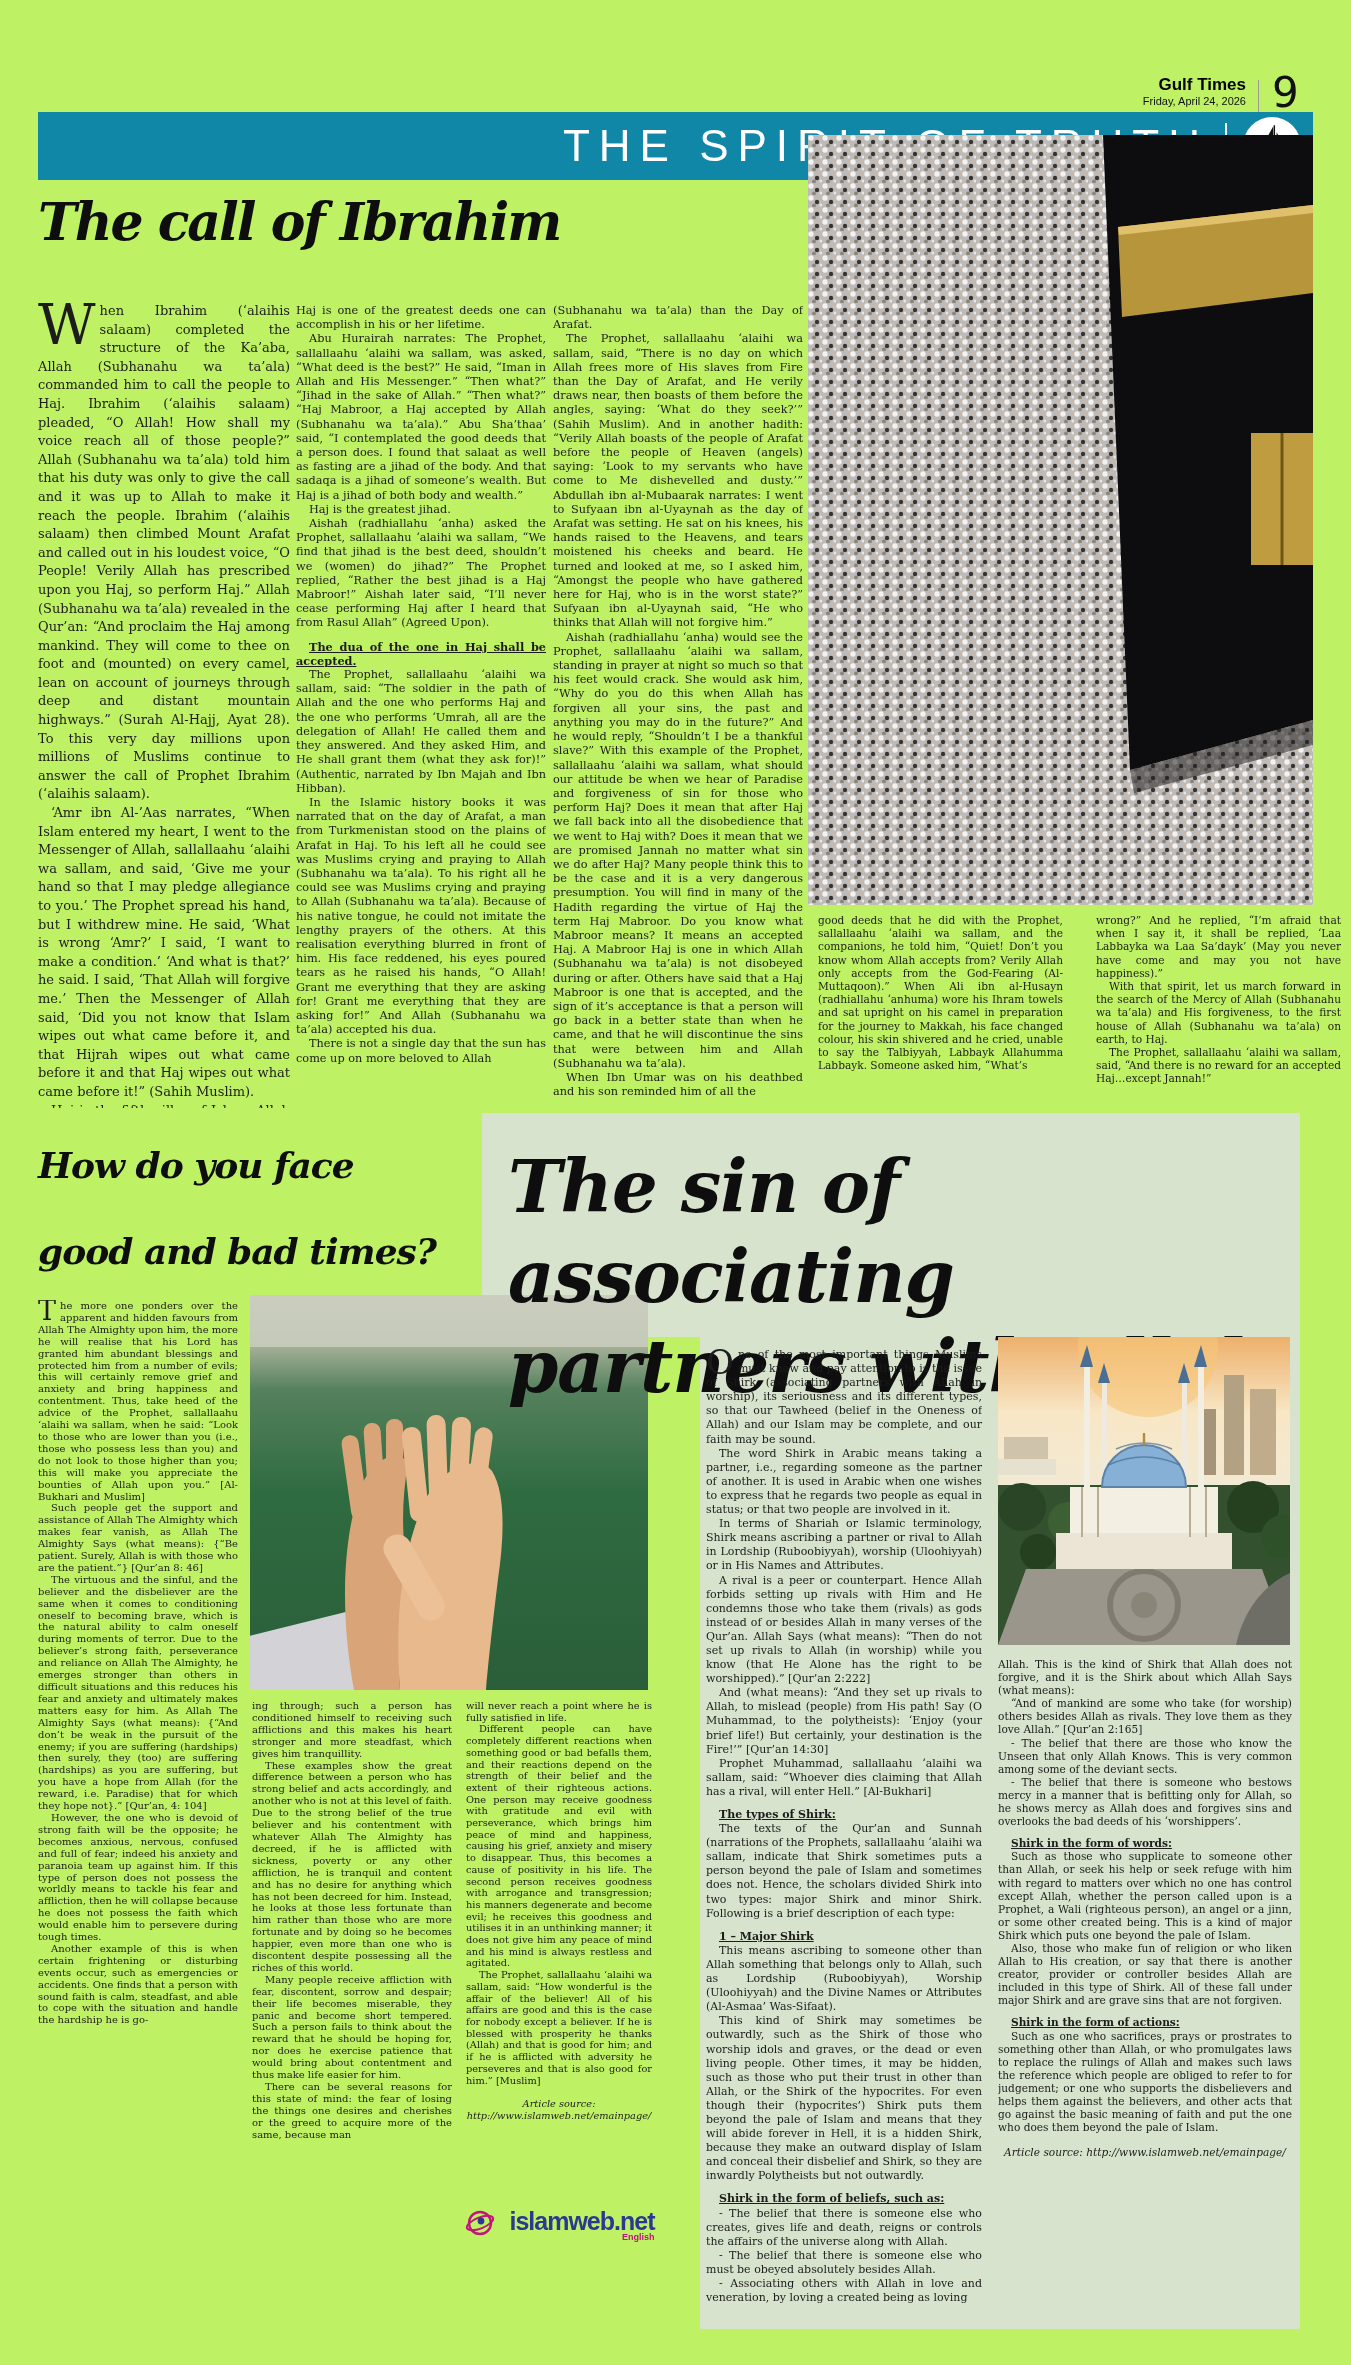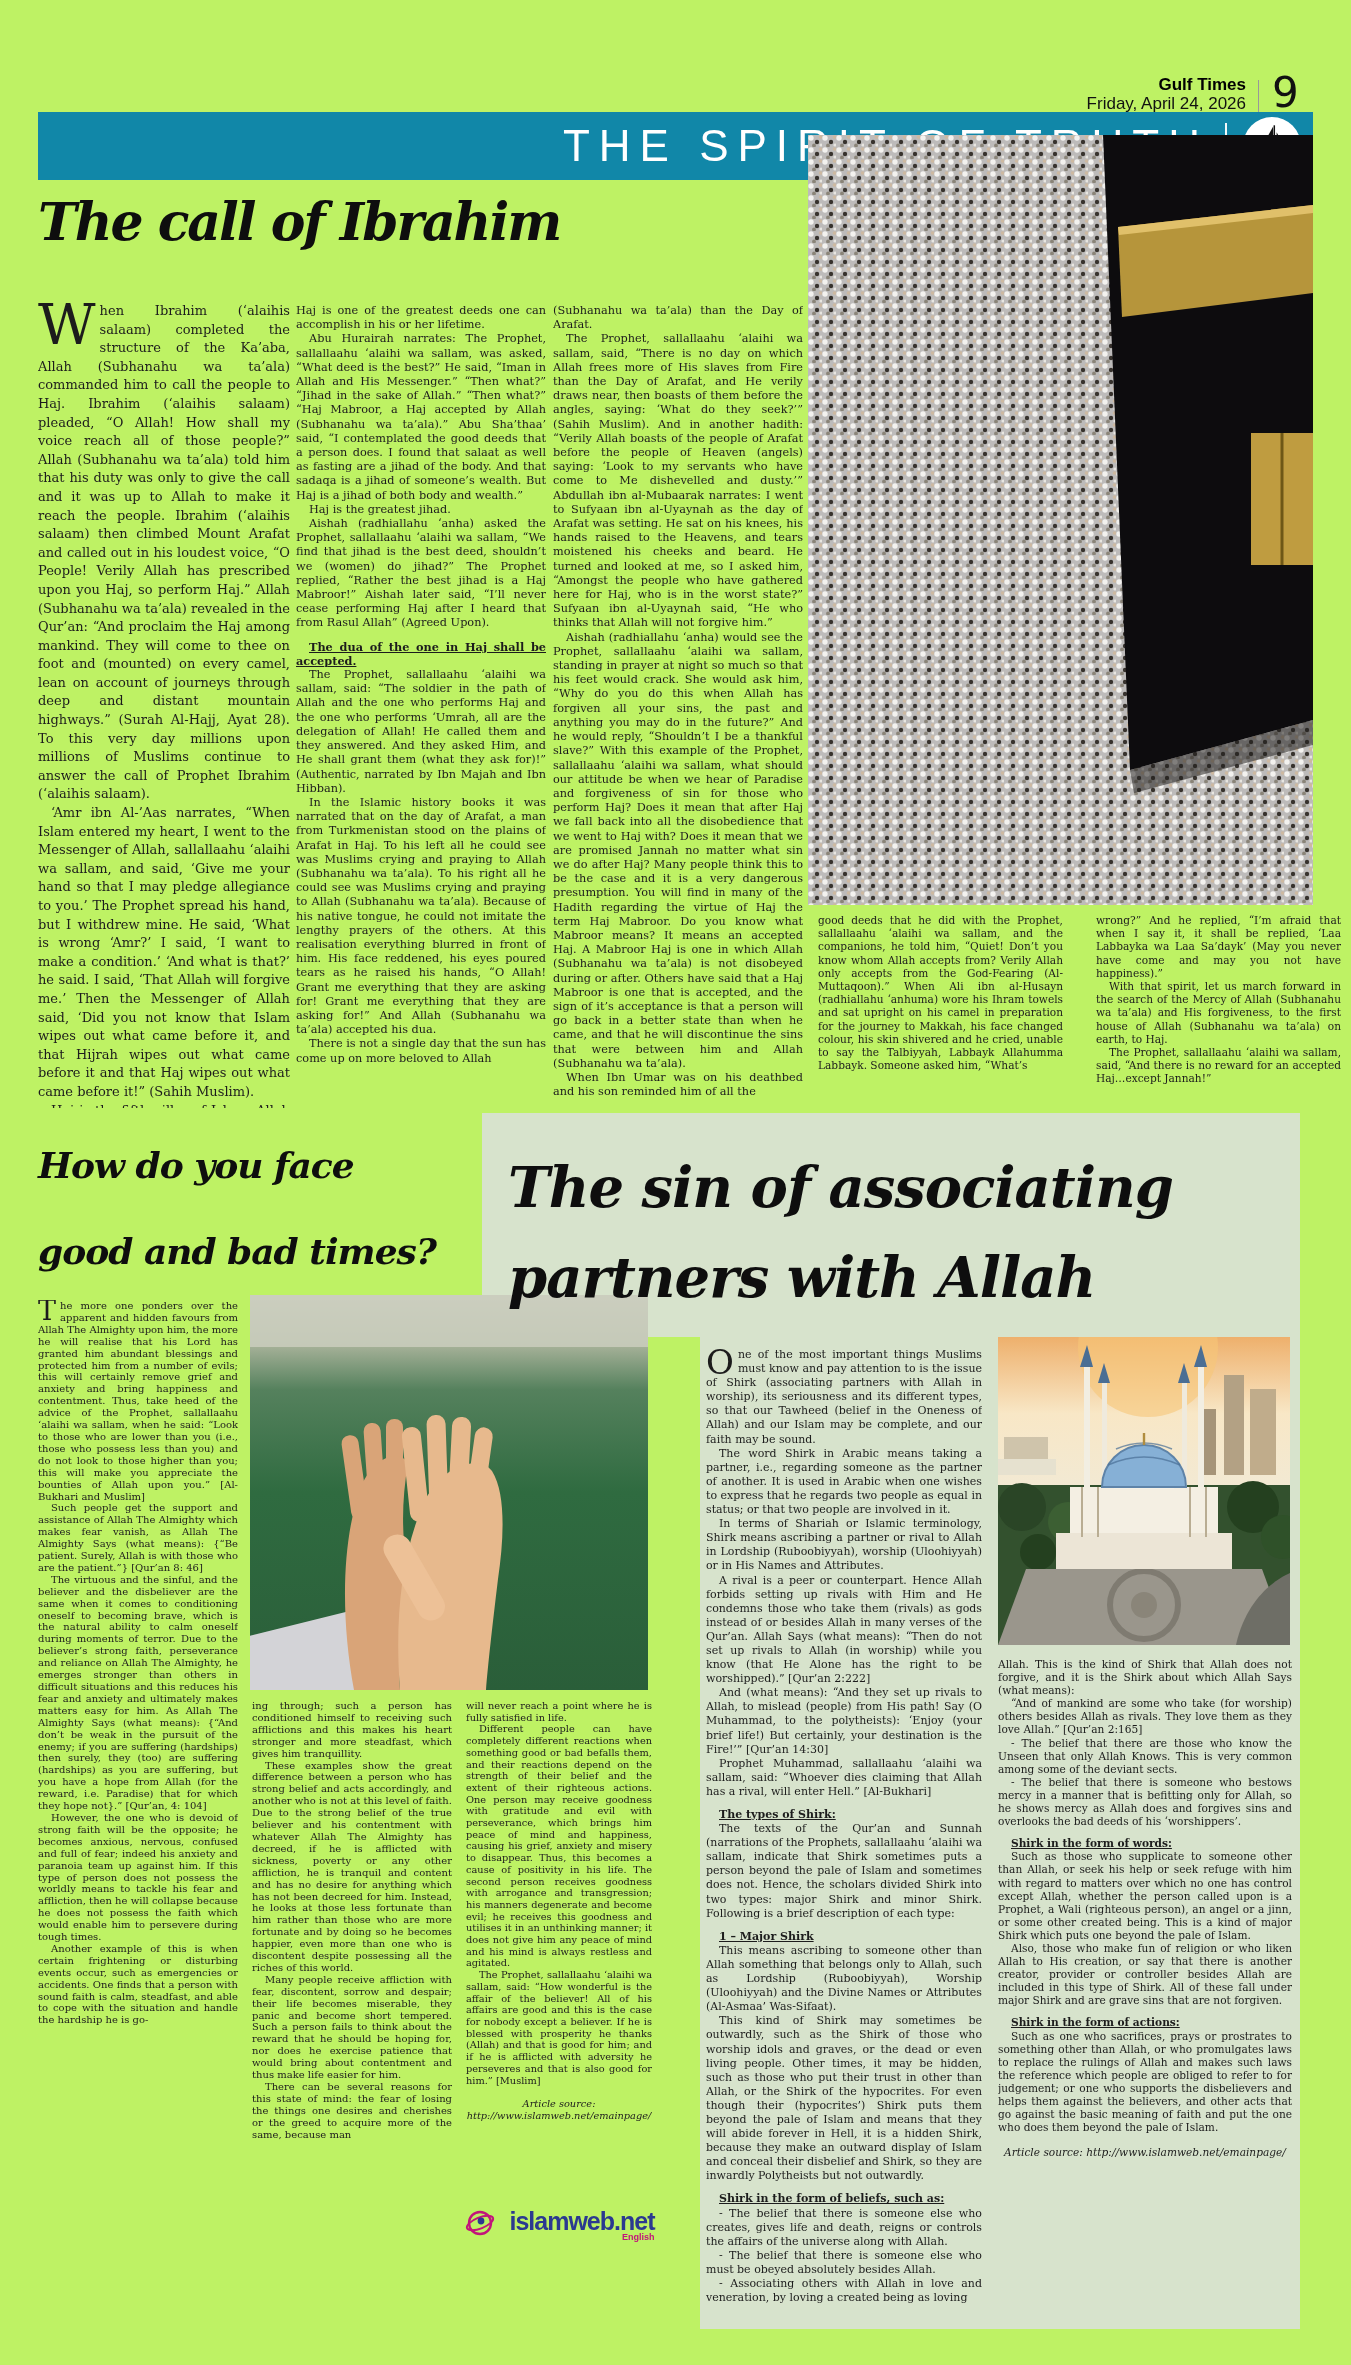--- a/index.html
+++ b/index.html
@@ -2,38 +2,38 @@
 <html><head>
 <meta charset="utf-8">
 <style>
   html,body{margin:0;padding:0;background:#ffffff;}
   #page{position:relative;width:1351px;height:2365px;background:#bef264;overflow:hidden;
         font-family:"DejaVu Serif", serif;color:#1c1c1c;}
   
   .mast-meta{position:absolute;top:76px;right:105px;text-align:right;
              font-family:"Liberation Sans",sans-serif;line-height:1.1;}
   .mast-paper{font-weight:bold;font-size:17px;color:#000;}
-  .mast-date{font-size:17px;color:#111;}
+  .mast-date{font-size:11px;color:#111;}
   .mast-sep{position:absolute;left:1258px;top:80px;width:1px;height:34px;background:#999;}
   .pagenum{position:absolute;left:1272px;top:68px;font-family:"DejaVu Sans",sans-serif;
            font-size:42px;font-weight:400;color:#111;}
   
   .banner{position:absolute;left:38px;top:112px;width:1275px;height:68px;background:#1187a8;
           display:flex;align-items:center;justify-content:flex-end;gap:16px;
           padding-right:12px;box-sizing:border-box;}
   .banner-title{color:#fff;font-family:"Liberation Sans",sans-serif;font-weight:300;
                 font-size:44px;letter-spacing:9px;white-space:nowrap;}
   .banner-sep{width:2px;height:46px;background:#ffffff;opacity:.95;}
   .badge{width:58px;height:58px;border-radius:50%;background:#fff;flex:0 0 auto;
          display:flex;align-items:center;justify-content:center;}
   
   .headline{position:absolute;font-style:italic;font-weight:bold;color:#0e0e0e;line-height:1;}
   .h1a{left:38px;top:196px;width:760px;font-size:52px;letter-spacing:-2px;}
   .h2a{left:38px;top:1122px;width:470px;font-size:36px;line-height:86px;letter-spacing:-1px;}
-  .h3a{left:508px;top:1142px;width:800px;font-size:56px;line-height:90px;letter-spacing:-1px;}
+  .h3a{left:508px;top:1142px;width:800px;font-size:72px;line-height:90px;letter-spacing:-1px;}
   
   .col{position:absolute;overflow:hidden;text-align:justify;}
   .c-a1-lead{font-size:13px;line-height:18.6px;}
   .c-a1{font-size:11.3px;line-height:14.2px;}
   .c-a1-small{font-size:10.6px;line-height:13.2px;}
   .c-a2{font-size:10px;line-height:11.9px;}
   .c-a2s{font-size:9.8px;line-height:11.7px;}
   .c-a3{font-size:11px;line-height:14.1px;}
   .c-a3b{font-size:10.6px;line-height:13.1px;}
   p.para{margin:0;text-indent:13px;}

